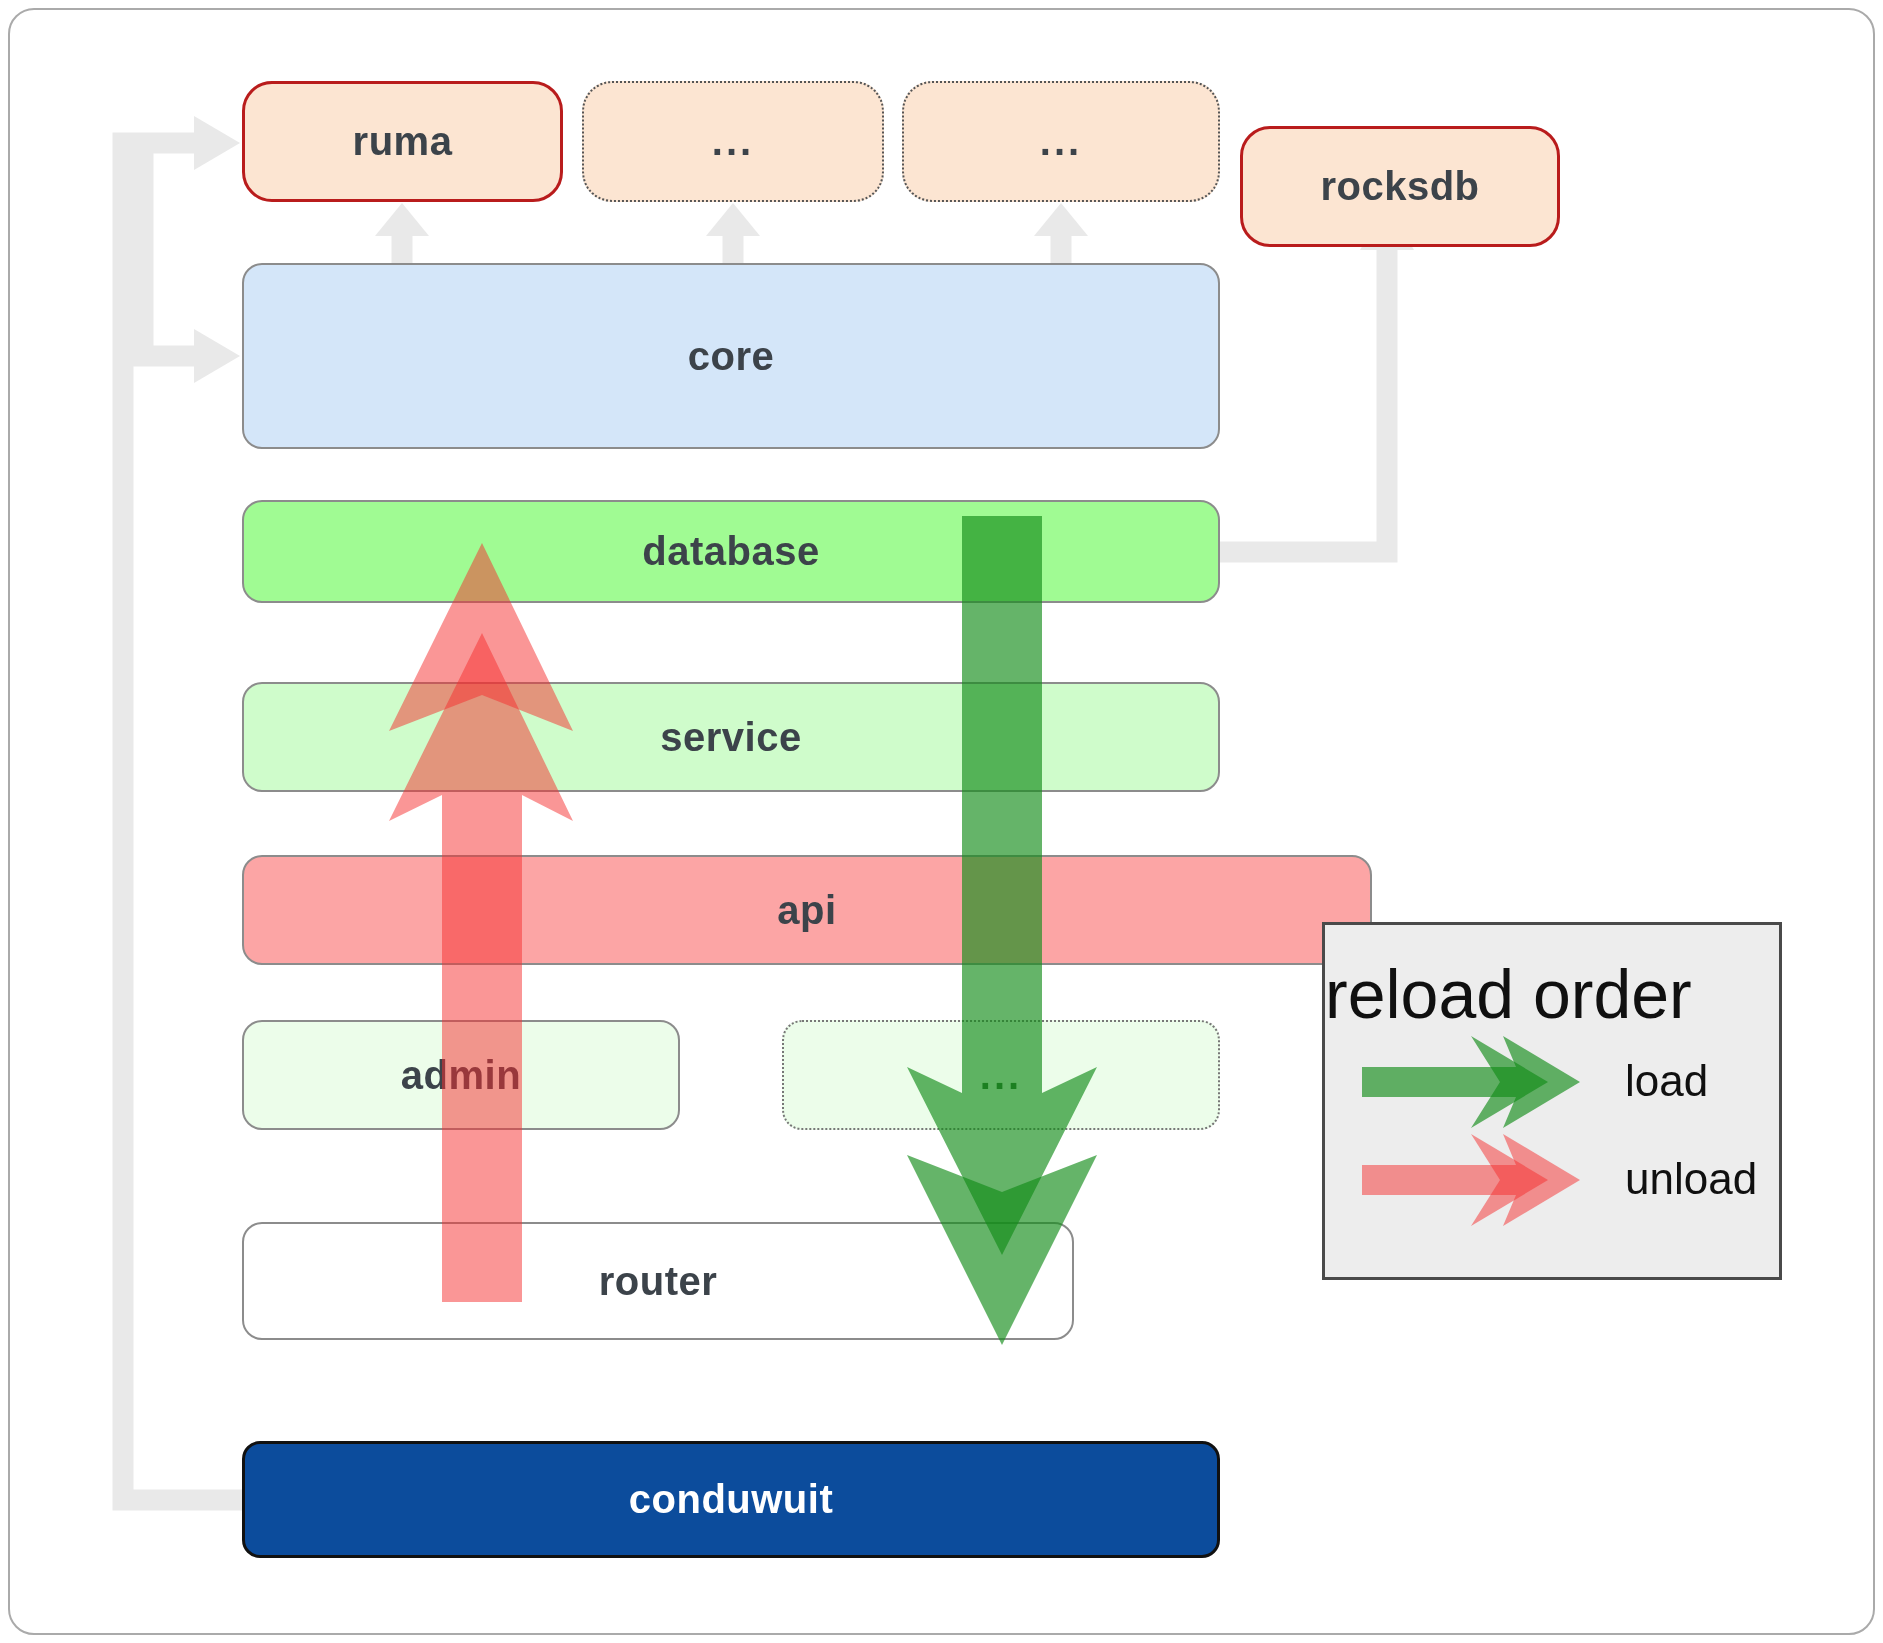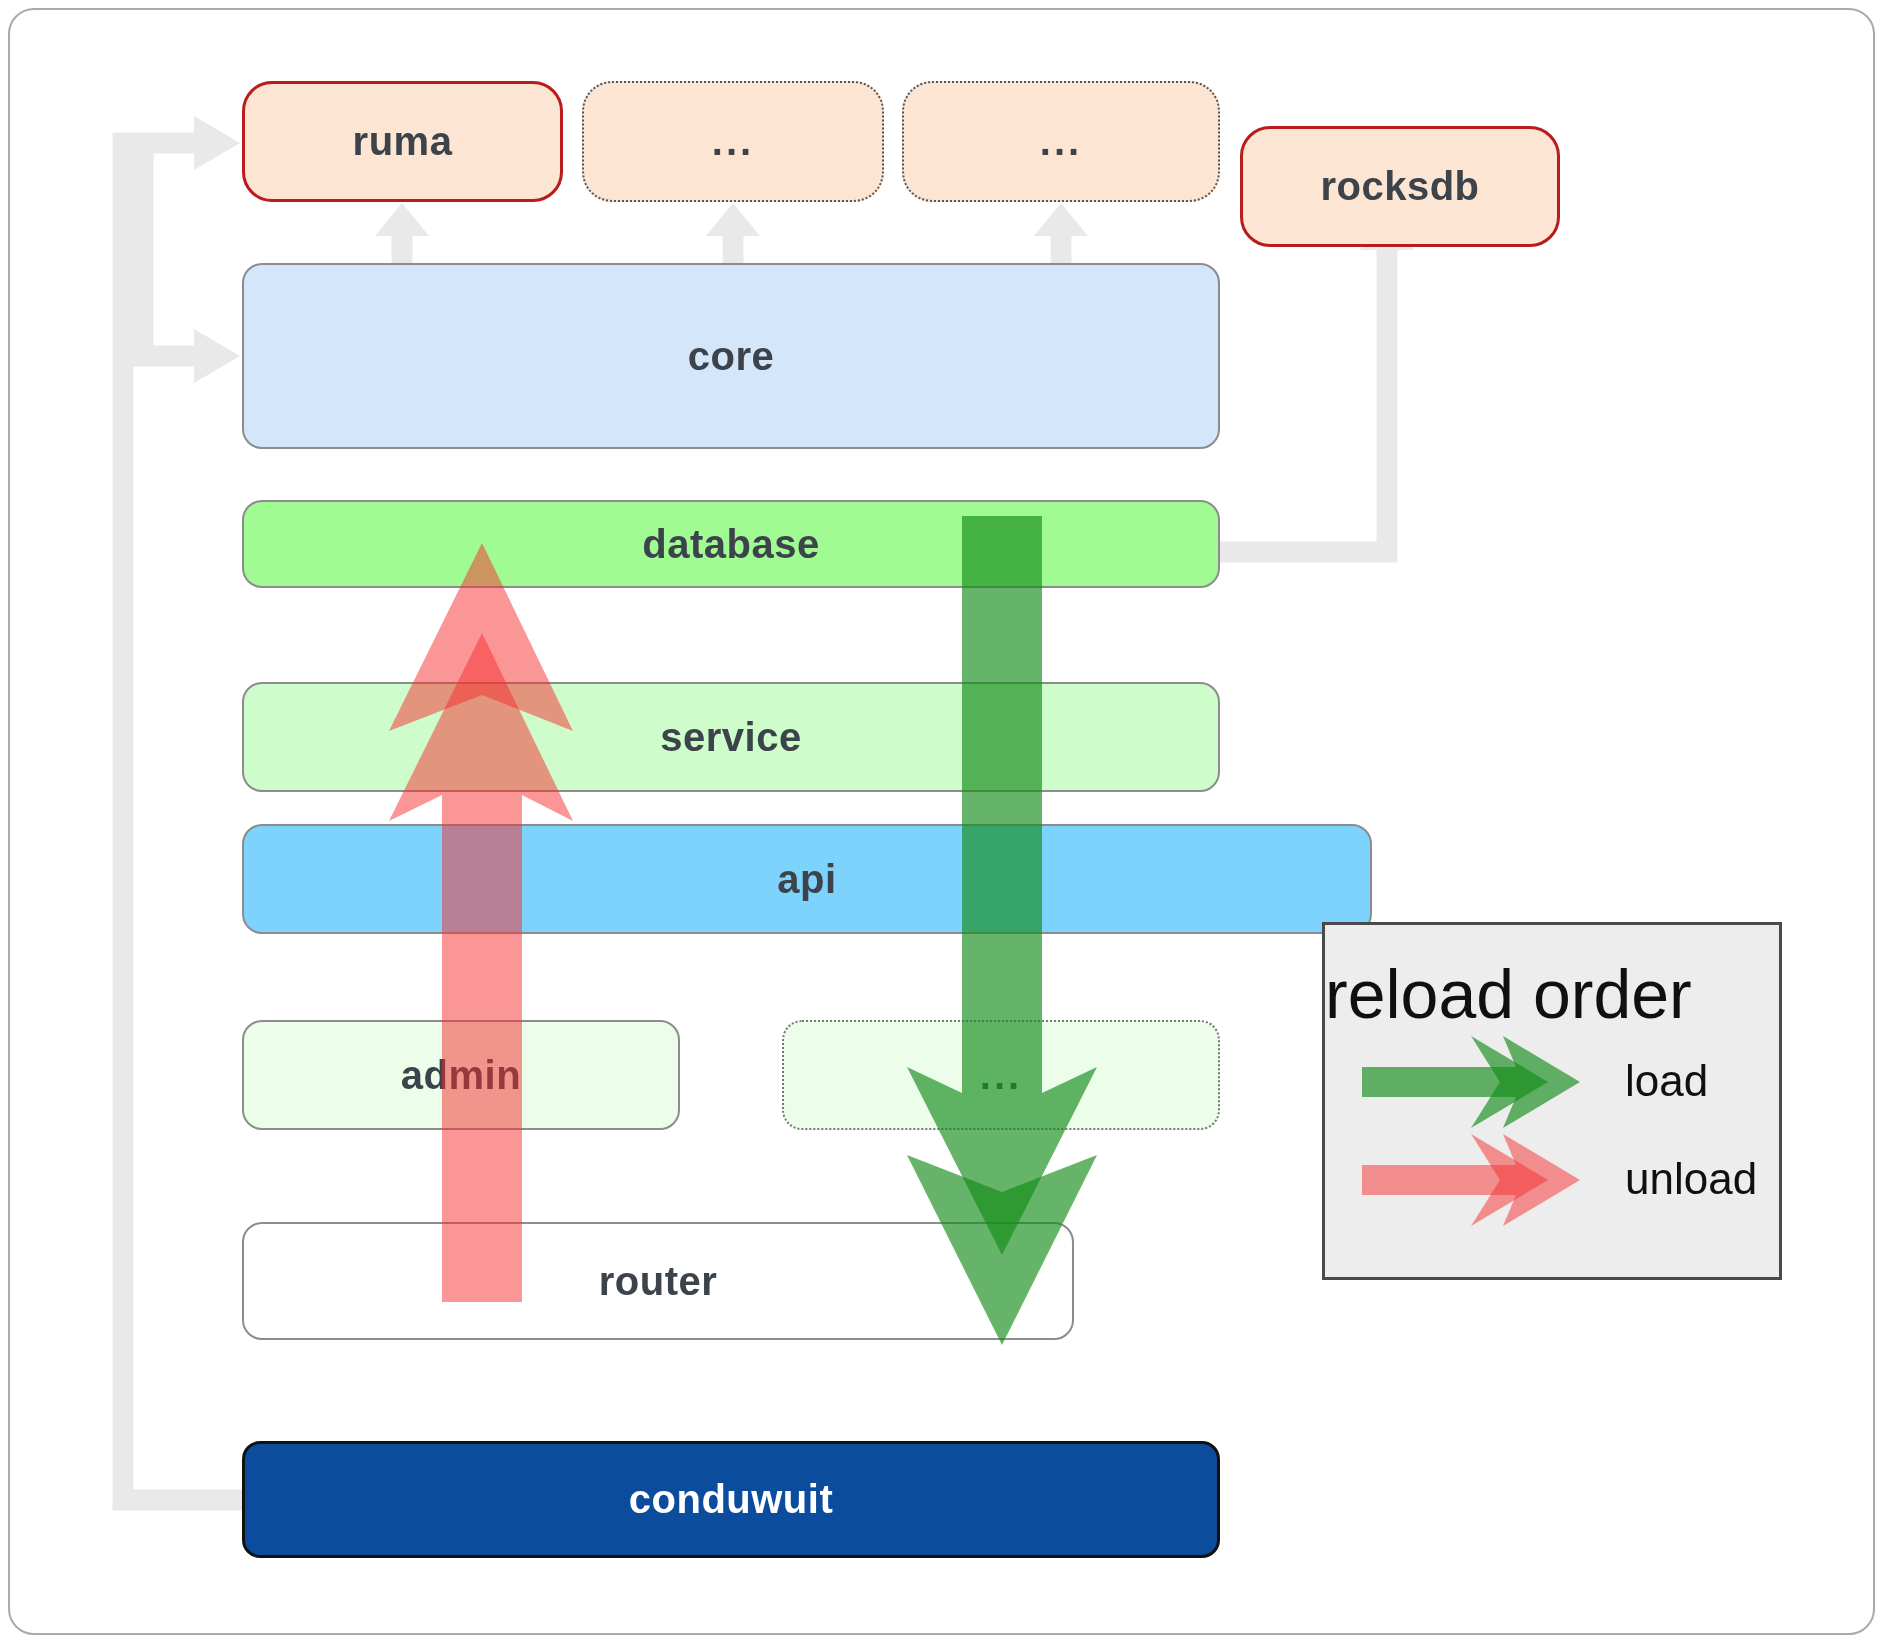--- a/index.html
+++ b/index.html
@@ -76,27 +76,27 @@
   <div class="node dotted ellipsis" style="left:902px;top:81px;width:318px;height:121px;">
     <span>...</span>
   </div>
   <div class="node solid-dark" style="left:1240px;top:81px;width:320px;height:121px;margin-top:45px;">
     <span>rocksdb</span>
   </div>
 
   <div class="node layerbox" style="left:242px;top:263px;width:978px;height:186px;background:#d4e6f9;">
     <span>core</span>
   </div>
-  <div class="node layerbox" style="left:242px;top:500px;width:978px;height:88px;background:#a0fb93;">
+  <div class="node layerbox" style="left:242px;top:500px;width:978px;height:103px;background:#a0fb93;">
     <span>database</span>
   </div>
   <div class="node layerbox" style="left:242px;top:662px;width:978px;height:110px;background:#cffccb;margin-top:20px;">
     <span>service</span>
   </div>
-  <div class="node layerbox" style="left:242px;top:824px;width:1130px;height:110px;background:#7dd3fc;">
+  <div class="node layerbox" style="left:242px;top:855px;width:1130px;height:110px;background:#fca5a5;">
     <span>api</span>
   </div>
   <div class="node layerbox" style="left:242px;top:1020px;width:438px;height:110px;background:#ecfdea;">
     <span>admin</span>
   </div>
   <div class="node ellipsis green-dots" style="left:782px;top:1020px;width:438px;height:110px;background:#ecfdea;border:2px dotted #777777;border-radius:20px;">
     <span>...</span>
   </div>
   <div class="node layerbox" style="left:242px;top:1222px;width:832px;height:118px;background:#ffffff;">
     <span>router</span>

